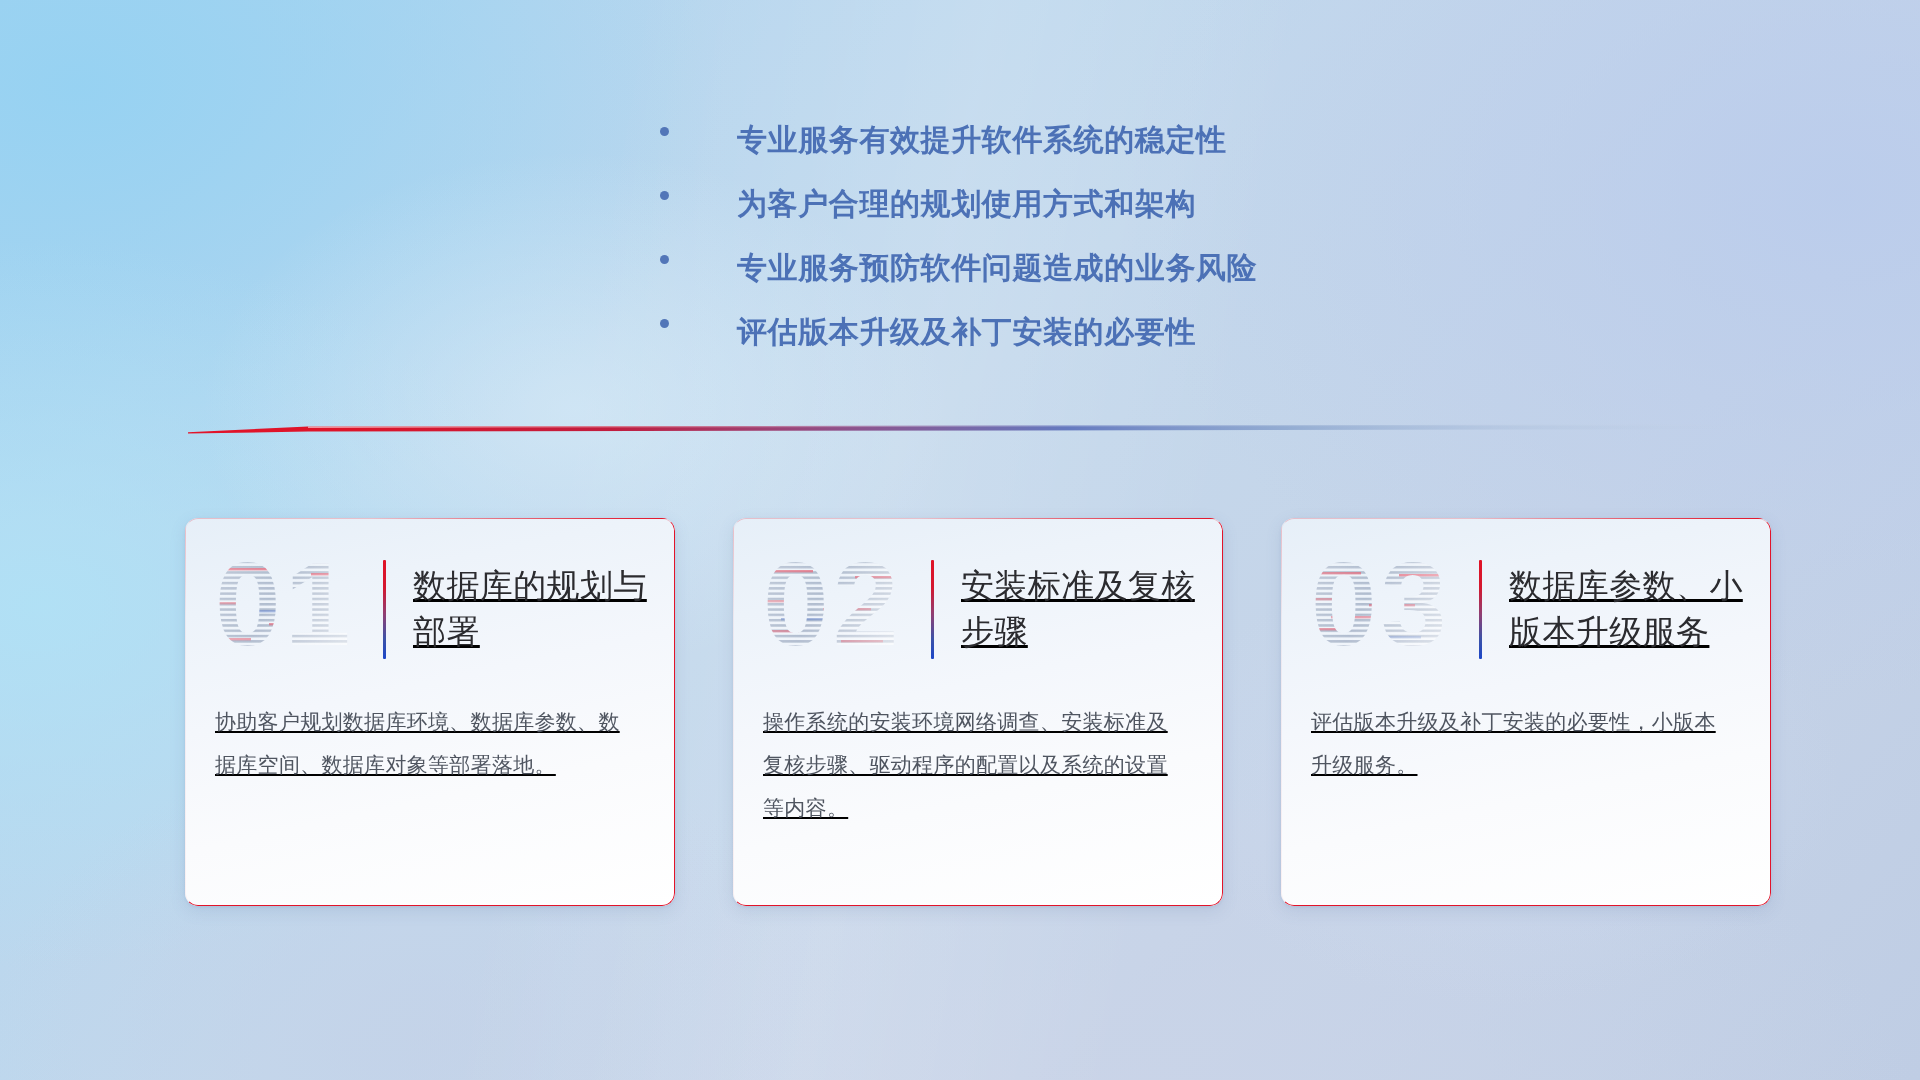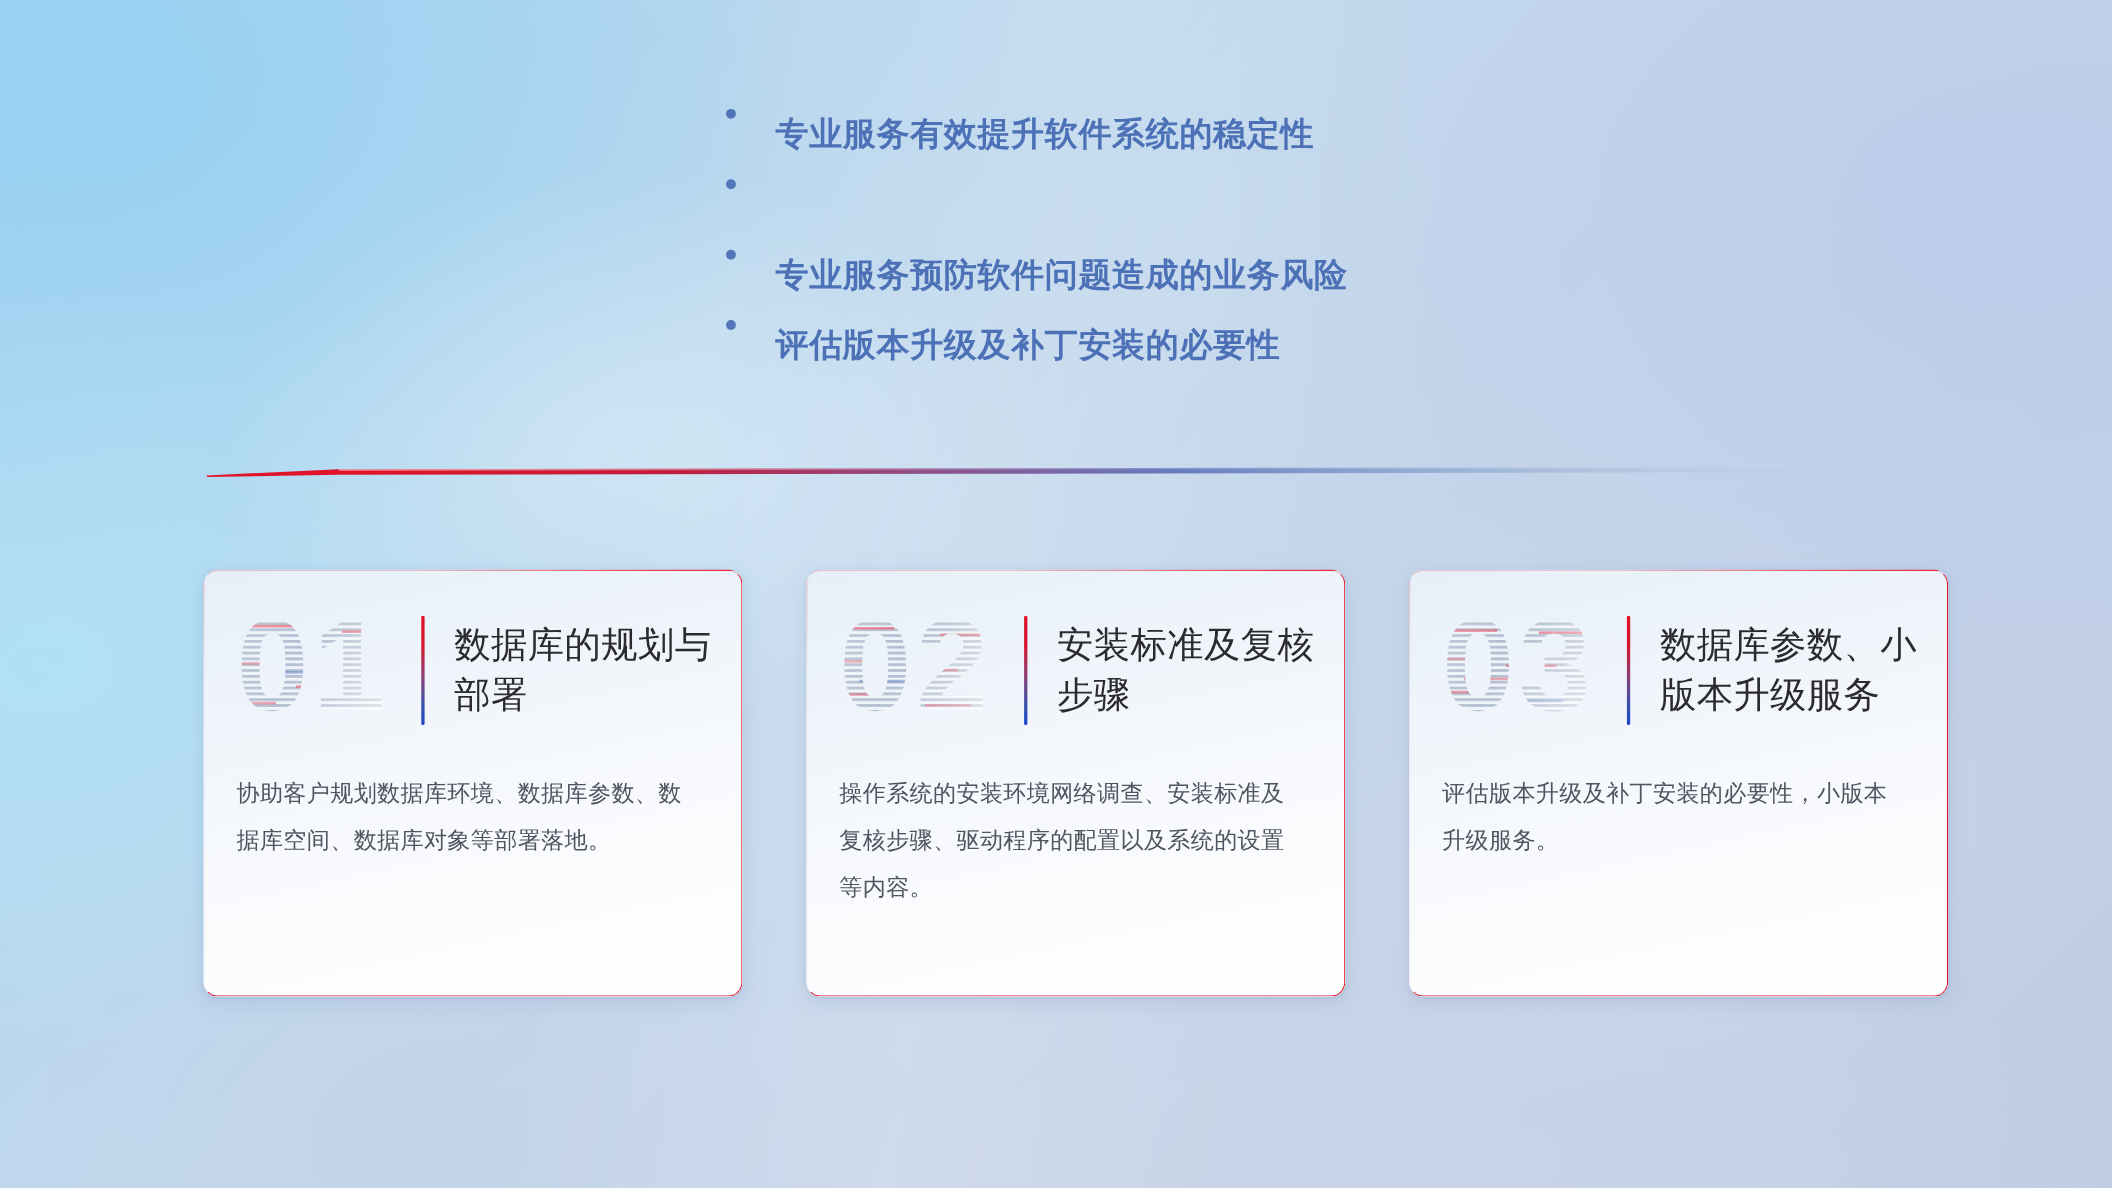--- a/index.html
+++ b/index.html
@@ -39,22 +39,23 @@
   }
   .bgSheen {
     background:linear-gradient(100deg, rgba(255,255,255,0) 30%, rgba(255,255,255,.14) 47%, rgba(255,255,255,0) 62%);
   }
 
   
   #bullets {
     position:absolute; left:660px; top:108px; z-index:5;
   }
   .bullet {
-    display:flex; align-items:flex-start;
+    display:flex; align-items:center;
     height:64px;
+    gap:32px;
   }
   .bullet .dot {
     width:9px; height:9px; border-radius:50%;
     background:#5276b8;
     flex:none;
     margin-right:36px;
     position:relative; top:-9px;
   }
   .bullet .btxt {
     font-size:30px;
@@ -77,20 +78,21 @@
     display:flex; gap:58px;
   }
   .card {
     position:relative;
     width:490px; height:388px;
     border-radius:13px;
     background:linear-gradient(168deg,
        #e6eff8 0%, #edf3fa 20%, #f4f7fc 44%, #fafbfd 68%, #ffffff 100%);
     box-shadow:0 5px 16px rgba(86,116,160,.15), 0 1px 3px rgba(86,116,160,.12);
     overflow:hidden;
+    text-decoration:underline;
   }
   
   .card .accent {
     position:absolute; inset:0;
     border-radius:13px;
     border:1.7px solid transparent;
     border-right-color:#e2142a;
     border-bottom-color:#e2142a;
     border-top-color:rgba(226,20,42,.22);
     border-left-color:rgba(226,20,42,.05);
@@ -160,20 +162,21 @@
   <div class="layer bgSheen"></div>
 </div>
 
 <div id="bullets">
   <div class="bullet">
     <span class="dot"></span>
     <span class="btxt">专业服务有效提升软件系统的稳定性</span>
   </div>
   <div class="bullet">
     <span class="dot"></span>
+    <span class="btxt">为客户合理的规划使用方式和架构</span>
   </div>
   <div class="bullet">
     <span class="dot"></span>
     <span class="btxt">专业服务预防软件问题造成的业务风险</span>
   </div>
   <div class="bullet">
     <span class="dot"></span>
     <span class="btxt">评估版本升级及补丁安装的必要性</span>
   </div>
 </div>

